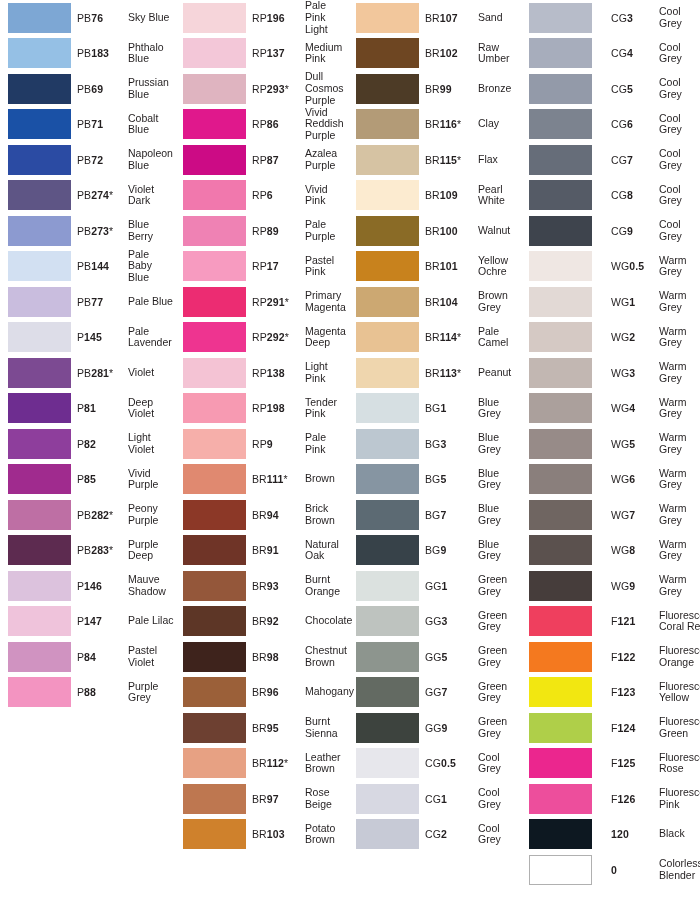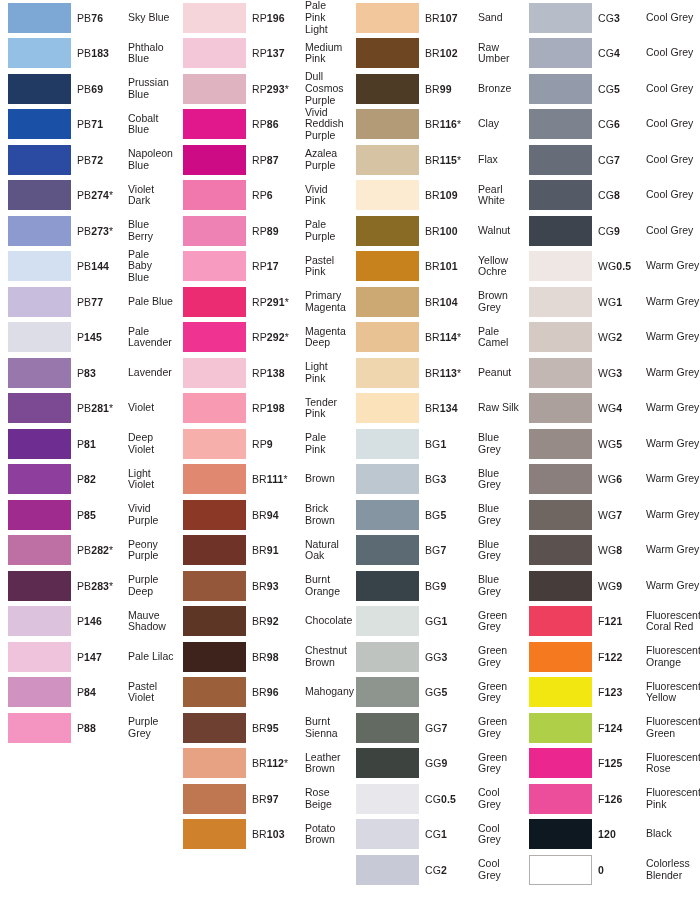--- a/index.html
+++ b/index.html
@@ -75,21 +75,21 @@
     color: #231f20;
     margin-left: 6px;
     flex: 1 1 auto;
     word-break: normal;
   }
 
   
   .col-0 .code { width: 45px; }
   .col-1 .code { width: 47px; }
   .col-2 .code { width: 47px; }
-  .col-3 .code { width: 42px; }
+  .col-3 .code { width: 42px; margin-left: 13px; }
 </style>
 </head>
 <body>
 
 <div id="chart">
     <div class="column col-0">
       <div class="swatch-row">
         <div class="swatch-chip" style="background: rgb(125, 167, 212);"></div>
         <div class="swatch-labels">
           <div class="code"><span class="pfx">PB</span><span class="num">76</span><span class="star"></span></div>
@@ -153,27 +153,20 @@
         </div>
       </div>
       <div class="swatch-row">
         <div class="swatch-chip" style="background: rgb(221, 221, 232);"></div>
         <div class="swatch-labels">
           <div class="code"><span class="pfx">P</span><span class="num">145</span><span class="star"></span></div>
           <div class="name">Pale Lavender</div>
         </div>
       </div>
       <div class="swatch-row">
-        <div class="swatch-chip" style="background: rgb(152, 120, 172);"></div>
-        <div class="swatch-labels">
-          <div class="code"><span class="pfx">P</span><span class="num">83</span><span class="star"></span></div>
-          <div class="name">Lavender</div>
-        </div>
-      </div>
-      <div class="swatch-row">
         <div class="swatch-chip" style="background: rgb(124, 74, 146);"></div>
         <div class="swatch-labels">
           <div class="code"><span class="pfx">PB</span><span class="num">281</span><span class="star">*</span></div>
           <div class="name">Violet</div>
         </div>
       </div>
       <div class="swatch-row">
         <div class="swatch-chip" style="background: rgb(110, 45, 144);"></div>
         <div class="swatch-labels">
           <div class="code"><span class="pfx">P</span><span class="num">81</span><span class="star"></span></div>
@@ -476,27 +469,20 @@
         <div class="swatch-labels">
           <div class="code"><span class="pfx">BR</span><span class="num">114</span><span class="star">*</span></div>
           <div class="name">Pale Camel</div>
         </div>
       </div>
       <div class="swatch-row">
         <div class="swatch-chip" style="background: rgb(239, 214, 174);"></div>
         <div class="swatch-labels">
           <div class="code"><span class="pfx">BR</span><span class="num">113</span><span class="star">*</span></div>
           <div class="name">Peanut</div>
-        </div>
-      </div>
-      <div class="swatch-row">
-        <div class="swatch-chip" style="background: rgb(251, 226, 187);"></div>
-        <div class="swatch-labels">
-          <div class="code"><span class="pfx">BR</span><span class="num">134</span><span class="star"></span></div>
-          <div class="name">Raw Silk</div>
         </div>
       </div>
       <div class="swatch-row">
         <div class="swatch-chip" style="background: rgb(214, 223, 226);"></div>
         <div class="swatch-labels">
           <div class="code"><span class="pfx">BG</span><span class="num">1</span><span class="star"></span></div>
           <div class="name">Blue Grey</div>
         </div>
       </div>
       <div class="swatch-row">

